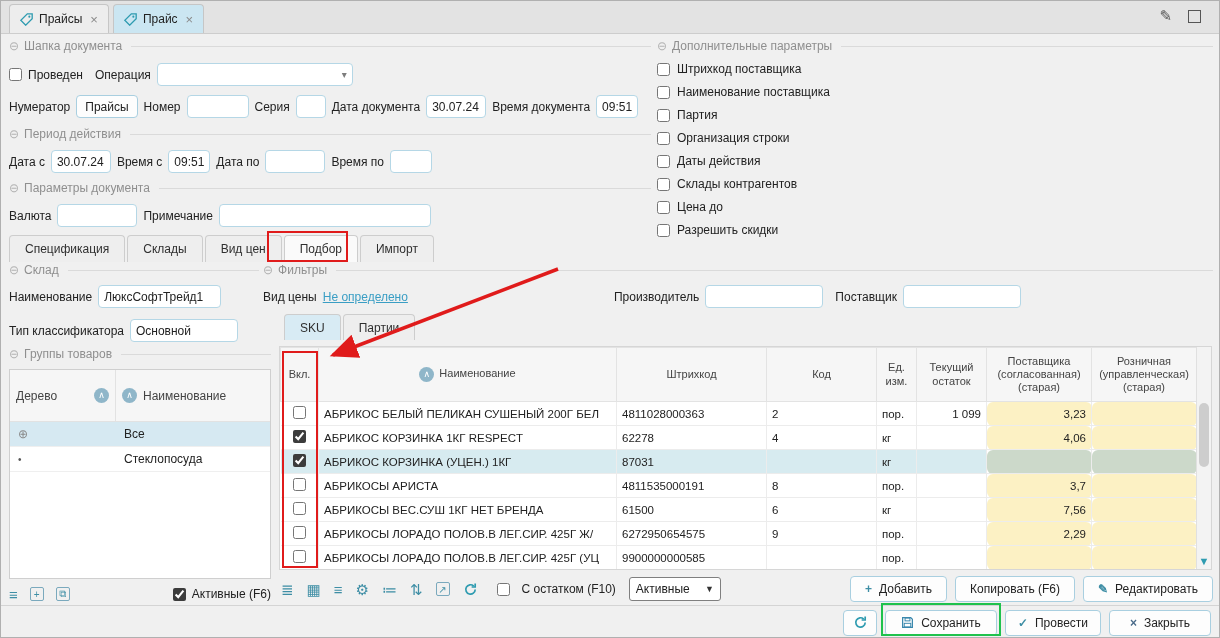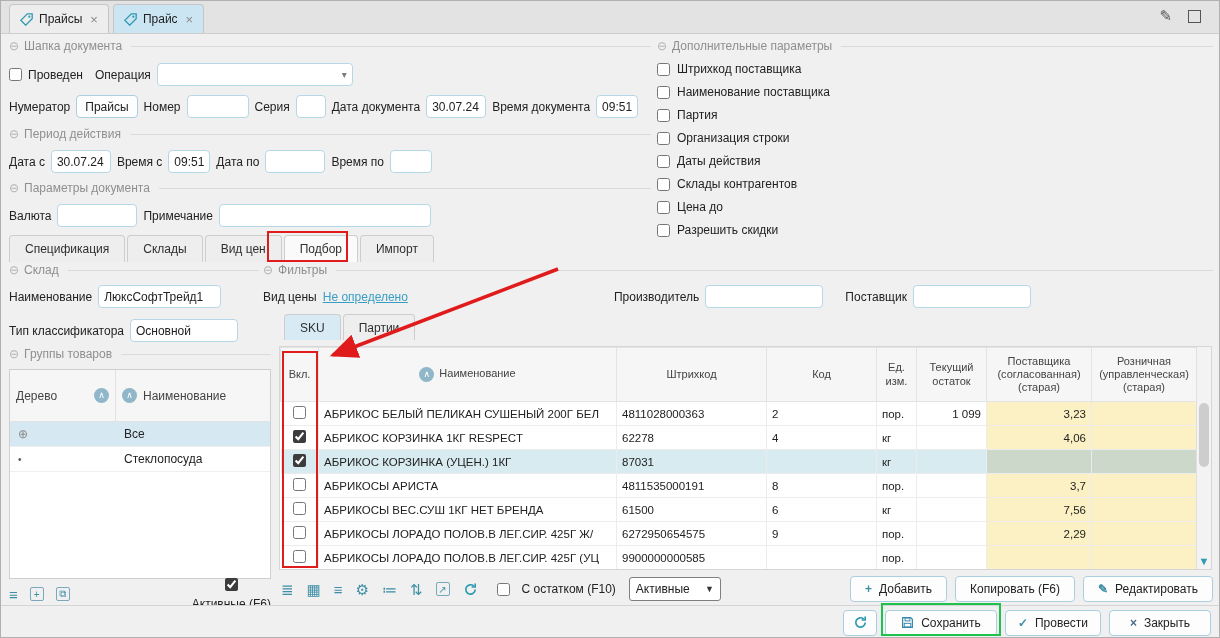--- a/index.html
+++ b/index.html
@@ -44,35 +44,35 @@
   .grow { display:grid; grid-template-columns:106px 1fr; height:25px; align-items:center; border-bottom:1px solid #efefef; }
   .grow > div { padding:0 8px; overflow:hidden; white-space:nowrap; }
   .grow.sel { background:#d6e9f2; }
   .sorticon { width:15px; height:15px; min-width:15px; border-radius:50%; background:#8fb6c9; color:#fff; display:inline-flex; align-items:center; justify-content:center; font-size:9px; line-height:1; }
   .treeplus { color:#8a8a8a; font-size:12px; }
   .treedot { color:#555; font-size:10px; }
 
   .left-toolbar { position:absolute; left:8px; top:582px; width:262px; height:22px; display:flex; align-items:center; gap:12px; }
   .tico { color:#3e8ea5; font-size:15px; line-height:1; cursor:pointer; }
   .sq-ico { width:14px; height:14px; border:1px solid #7aa9bd; border-radius:2px; display:inline-flex; align-items:center; justify-content:center; font-size:10px; color:#3e8ea5; cursor:pointer; }
-  .left-toolbar .ck { margin-left:auto; display:flex; align-items:center; gap:6px;flex-direction:column; }
+  .left-toolbar .ck { margin-left:auto; display:flex; align-items:center; gap:6px; }
 
   
   .sku-tabs { position:absolute; left:283px; top:312px; display:flex; align-items:flex-end; height:27px; }
   .sku-tabs .dtab { height:26px; }
   .sku-tabs .dtab.active { background:#d8ebf4; }
 
   
   .table-wrap { position:absolute; left:278px; top:345px; width:933px; height:224px; background:#fff; border:1px solid #d6d6d6; overflow:hidden; }
   table.mt { border-collapse:collapse; table-layout:fixed; width:916px; }
   table.mt th { background:#f6f6f6; border:1px solid #e3e3e3; font-weight:normal; color:#444; font-size:11px; padding:2px 3px; height:54px; vertical-align:middle; text-align:center; line-height:1.2; }
   table.mt td { border-right:1px solid #ececec; border-bottom:1px solid #ececec; padding:0 5px; height:24px; white-space:nowrap; overflow:hidden; font-size:11.5px; }
   td.chk { text-align:center; padding:0; }
   td.num { text-align:right; }
-  td.yellow { background:#fcf1c4; }
+  td.yellow { background:#fcf1c4;border-radius:6px; }
   tr.selrow td { background:#d7ebf0; }
   tr.selrow td.yellow { background:#ccd9ca; }
   .vscroll { position:absolute; right:0; top:0; bottom:0; width:15px; background:#f3f3f3; border-left:1px solid #e0e0e0; }
   .vthumb { position:absolute; left:2px; right:2px; top:56px; height:64px; background:#cdcdcd; border-radius:5px; }
   .vdown { position:absolute; left:0; right:0; bottom:2px; text-align:center; color:#2e9bb0; font-size:11px; cursor:pointer; }
 
   
   .table-toolbar { position:absolute; left:280px; top:574px; width:932px; height:28px; display:flex; align-items:center; gap:13px; }
   .table-toolbar .ck { display:flex; align-items:flex-end; gap:12px; margin-left:6px; }
   .selbox { display:flex; align-items:center; justify-content:space-between; width:92px; height:24px; border:1px solid #7f7f7f; border-radius:3px; background:#fff; padding:0 6px; cursor:pointer; }
@@ -255,21 +255,21 @@
   <div class="sec" style="left:262px; top:262px; width:950px;">
     <div class="grp-title">
       <span class="collapse-ico">⊖</span>
       <span>Фильтры</span>
     </div>
     <div class="frow" style="margin-top:8px;">
       <span class="lbl">Вид цены</span>
       <a class="linkval">Не определено</a>
       <span class="lbl" style="margin-left:200px;">Производитель</span>
       <input class="inp" style="width: 118px;" value="">
-      <span class="lbl" style="margin-left:16px;">Поставщик</span>
+      <span class="lbl" style="margin-left:6px;">Поставщик</span>
       <input class="inp" style="width: 118px;" value="">
     </div>
   </div>
 
   <div class="groups-panel">
     <div class="grp-title">
       <span class="collapse-ico">⊖</span>
       <span>Группы товаров</span>
     </div>
     <div class="gtable">

